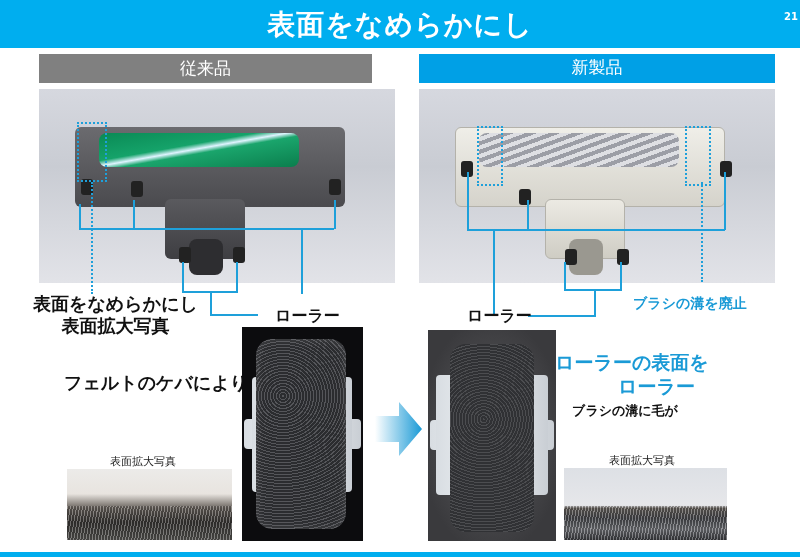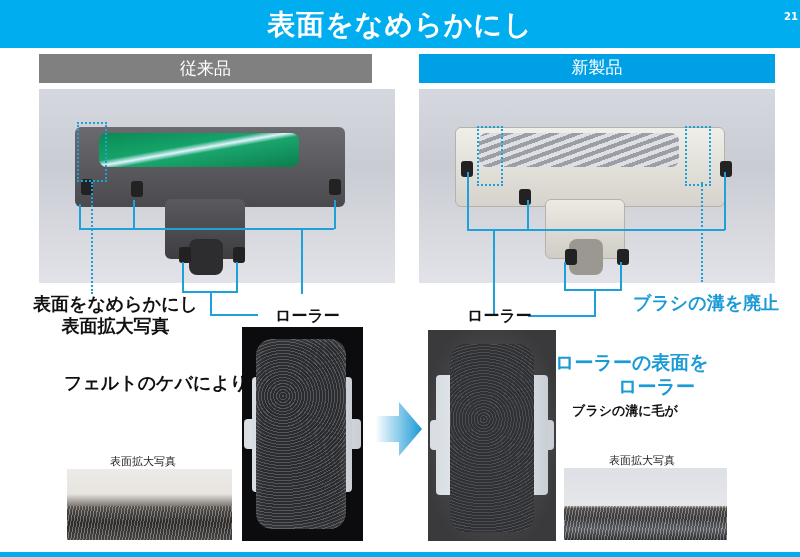--- a/index.html
+++ b/index.html
@@ -31,21 +31,21 @@
   .nz-swivel { position: absolute; left: 150px; top: 150px; width: 34px; height: 36px; border-radius: 8px; background: #2d2d30; }
   .new .nz-swivel { background: #9a9890; }
   .nz-wheel { position: absolute; width: 12px; height: 16px; background: #222; border-radius: 3px; }
 
   .callout-line { position: absolute; background: #1ea0da; }
   .dot-box { position: absolute; border: 2px dotted #1ea0da; }
   .dot-line { position: absolute; border-left: 2px dotted #1ea0da; width: 0; }
 
   .label { position: absolute; white-space: nowrap; }
   .label.black-lg { font-size: 18px; font-weight: bold; color: #111; line-height: 22px; text-align: center; }
-  .label.blue-lg { font-size: 18px; font-weight: bold; color: #1a9ad6; line-height: 22px; text-align: center; }
+  .label.blue-lg { font-size: 14px; font-weight: bold; color: #1a9ad6; line-height: 22px; text-align: center; }
   .label.roller { font-size: 16px; font-weight: bold; color: #111; }
   .label.small { font-size: 11px; color: #222; }
   .label.desc { font-size: 13px; font-weight: bold; color: #111; line-height: 16px; text-align: center; }
   .label.blue-xl { font-size: 19px; font-weight: bold; color: #1a9ad6; line-height: 24px; text-align: center; }
 
   .roller-photo { position: absolute; overflow: hidden; }
   .roller-photo.old { left: 242px; top: 327px; width: 121px; height: 214px; background: #0c0c0e; }
   .roller-photo.new { left: 428px; top: 330px; width: 128px; height: 211px; background: radial-gradient(ellipse at center, #5f5f62, #3a3a3d 80%); }
   .roller-hub { position: absolute; background: linear-gradient(90deg, #d8dde2, #f3f5f7, #c9ced4); border-radius: 4px; }
   .roller-felt { position: absolute; border-radius: 16px; }

